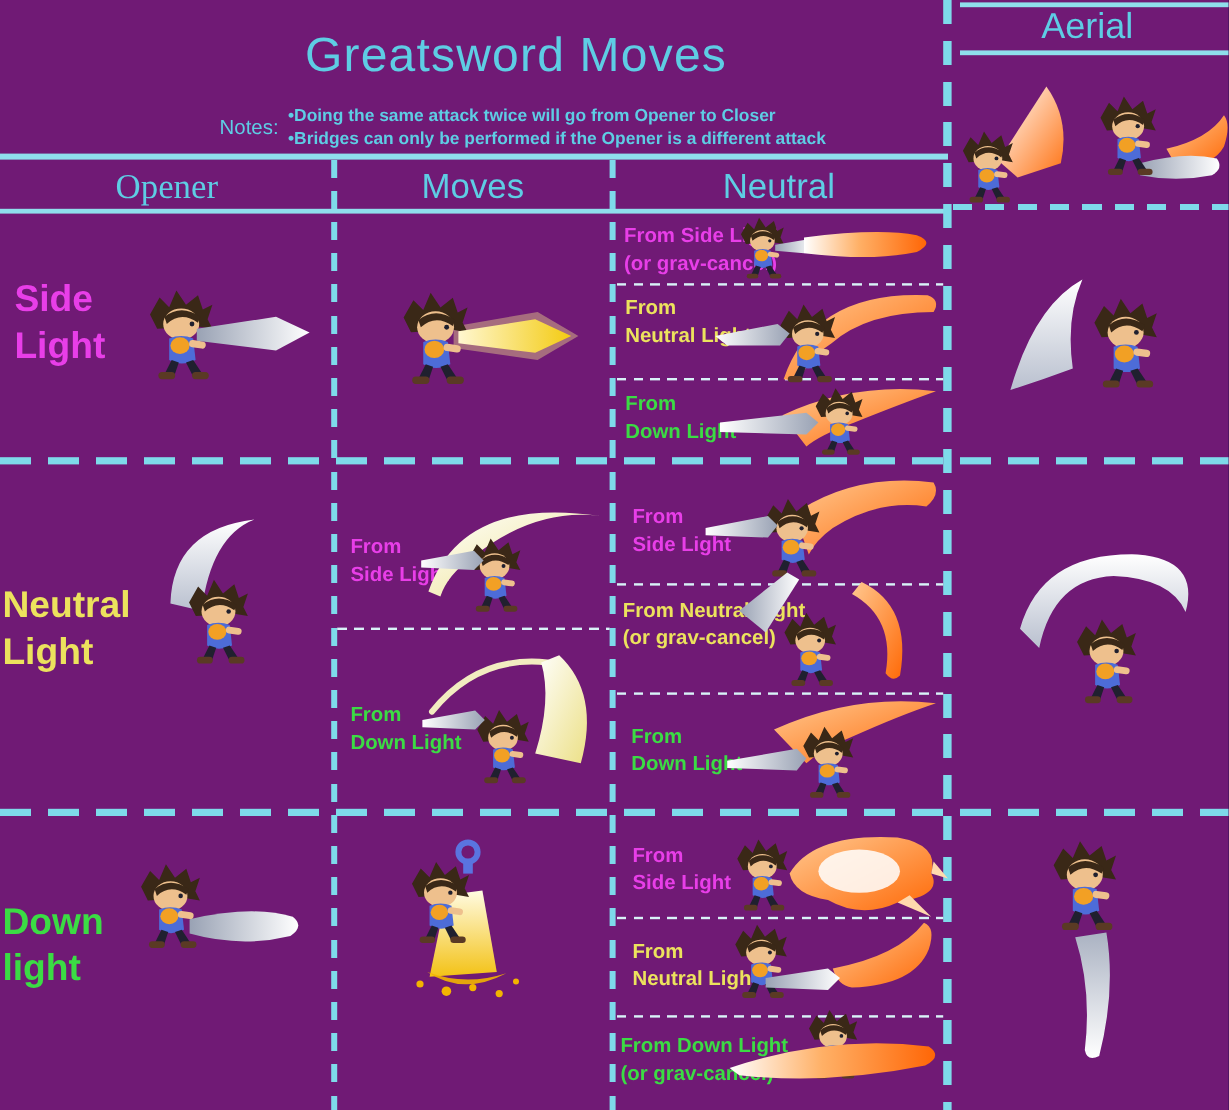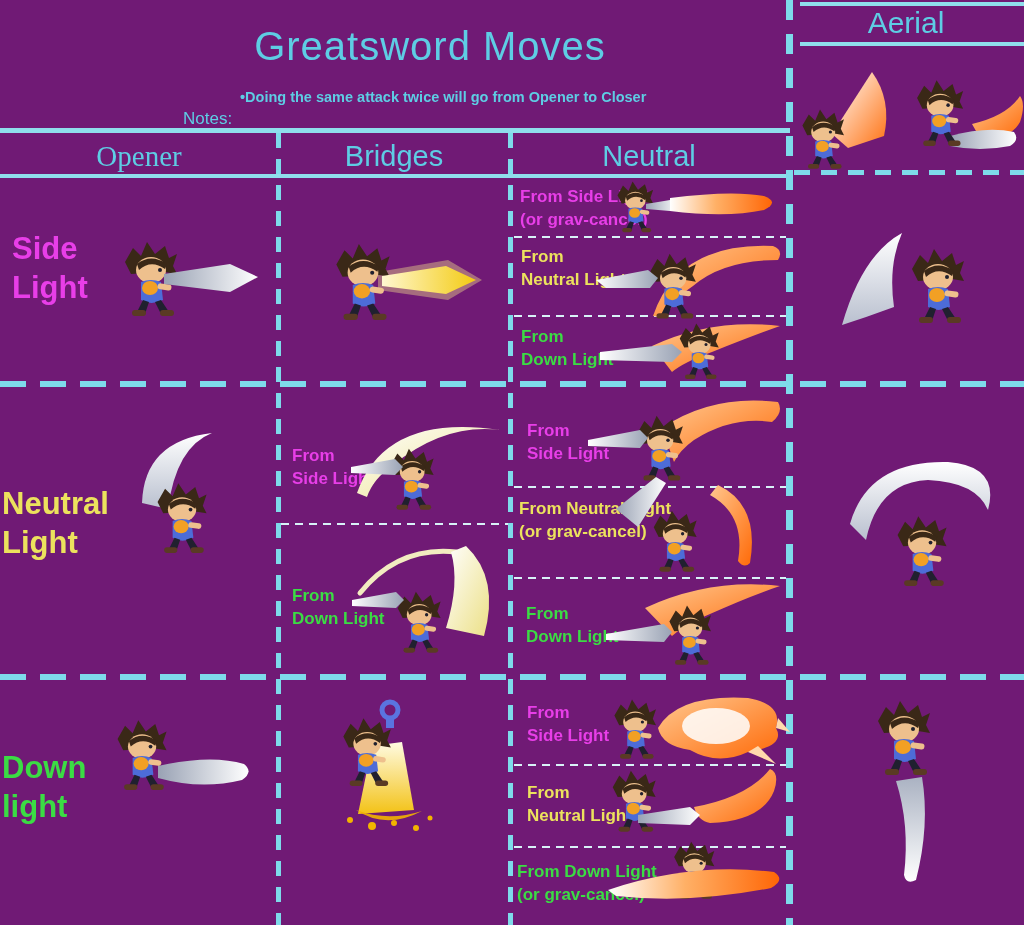--- a/index.html
+++ b/index.html
@@ -89,23 +89,24 @@
         <rect x="41" y="43" width="14" height="6" rx="3" fill="#eec08d" transform="rotate(8 41 43)"></rect>
         <path d="M26,60 L20,72 L28,74 L32,62 Z" fill="#20202f"></path>
         <path d="M38,62 L44,74 L52,72 L44,60 Z" fill="#20202f"></path>
         <rect x="15" y="70" width="14" height="6" rx="3" fill="#5a3a24"></rect>
         <rect x="43" y="70" width="14" height="6" rx="3" fill="#5a3a24"></rect>
       </symbol>
     </defs>
   </svg>
 
   <div class="abs title c-cyan" style="left:170px;top:24px;width:520px;">Greatsword Moves</div>
-  <div class="abs notes-label c-cyan" style="left:183px;top:97px;margin-top:12px;">Notes:</div>
+  <div class="abs notes-label c-cyan" style="left:183px;top:97px;">Notes:</div>
   <div class="abs notes-bullets c-cyan" style="left:240px;top:88px;font-weight:bold;">
     <span>•Doing the same attack twice will go from Opener to Closer</span>
+    <span>•Bridges can only be performed if the Opener is a different attack</span>
   </div>
 
   <div class="abs solid" style="left:0;top:128px;width:790px;height:5px;"></div>
   <div class="abs solid" style="left:0;top:174px;width:790px;height:4px;"></div>
   <div class="abs solid" style="left:800px;top:2px;width:224px;height:4px;"></div>
   <div class="abs solid" style="left:800px;top:42px;width:224px;height:4px;"></div>
   <div class="abs vdash" style="left:276px;top:133px;height:792px;"></div>
   <div class="abs vdash" style="left:508px;top:133px;height:792px;"></div>
   <div class="abs vdash-big" style="left:786px;top:0;height:925px;"></div>
   <div class="abs hdash-big" style="left:0;top:381px;width:1024px;"></div>
@@ -113,21 +114,21 @@
   <div class="abs hdash-med" style="left:794px;top:170px;width:230px;"></div>
   <div class="abs hdash-thin" style="left:514px;top:236px;width:272px;"></div>
   <div class="abs hdash-thin" style="left:514px;top:315px;width:272px;"></div>
   <div class="abs hdash-thin" style="left:514px;top:486px;width:272px;"></div>
   <div class="abs hdash-thin" style="left:514px;top:577px;width:272px;"></div>
   <div class="abs hdash-thin" style="left:514px;top:764px;width:272px;"></div>
   <div class="abs hdash-thin" style="left:514px;top:846px;width:272px;"></div>
   <div class="abs hdash-thin" style="left:281px;top:523px;width:227px;"></div>
 
   <div class="abs colhead c-cyan" style="left:0;top:140px;width:278px;font-family:Liberation Serif, serif;">Opener</div>
-  <div class="abs colhead c-cyan" style="left:278px;top:140px;width:232px;">Bridges</div>
+  <div class="abs colhead c-cyan" style="left:278px;top:140px;width:232px;">Moves</div>
   <div class="abs colhead c-cyan" style="left:510px;top:140px;width:278px;">Neutral</div>
   <div class="abs colhead c-cyan" style="left:788px;top:6px;width:236px;font-size:30px;">Aerial</div>
 
   <div class="abs rowlbl c-mag" style="left:12px;top:229px;width:105px;">
     <span>Side</span>
     <span>Light</span>
   </div>
   <div class="abs rowlbl c-yel" style="left:2px;top:484px;width:125px;">
     <span>Neutral</span>
     <span>Light</span>

